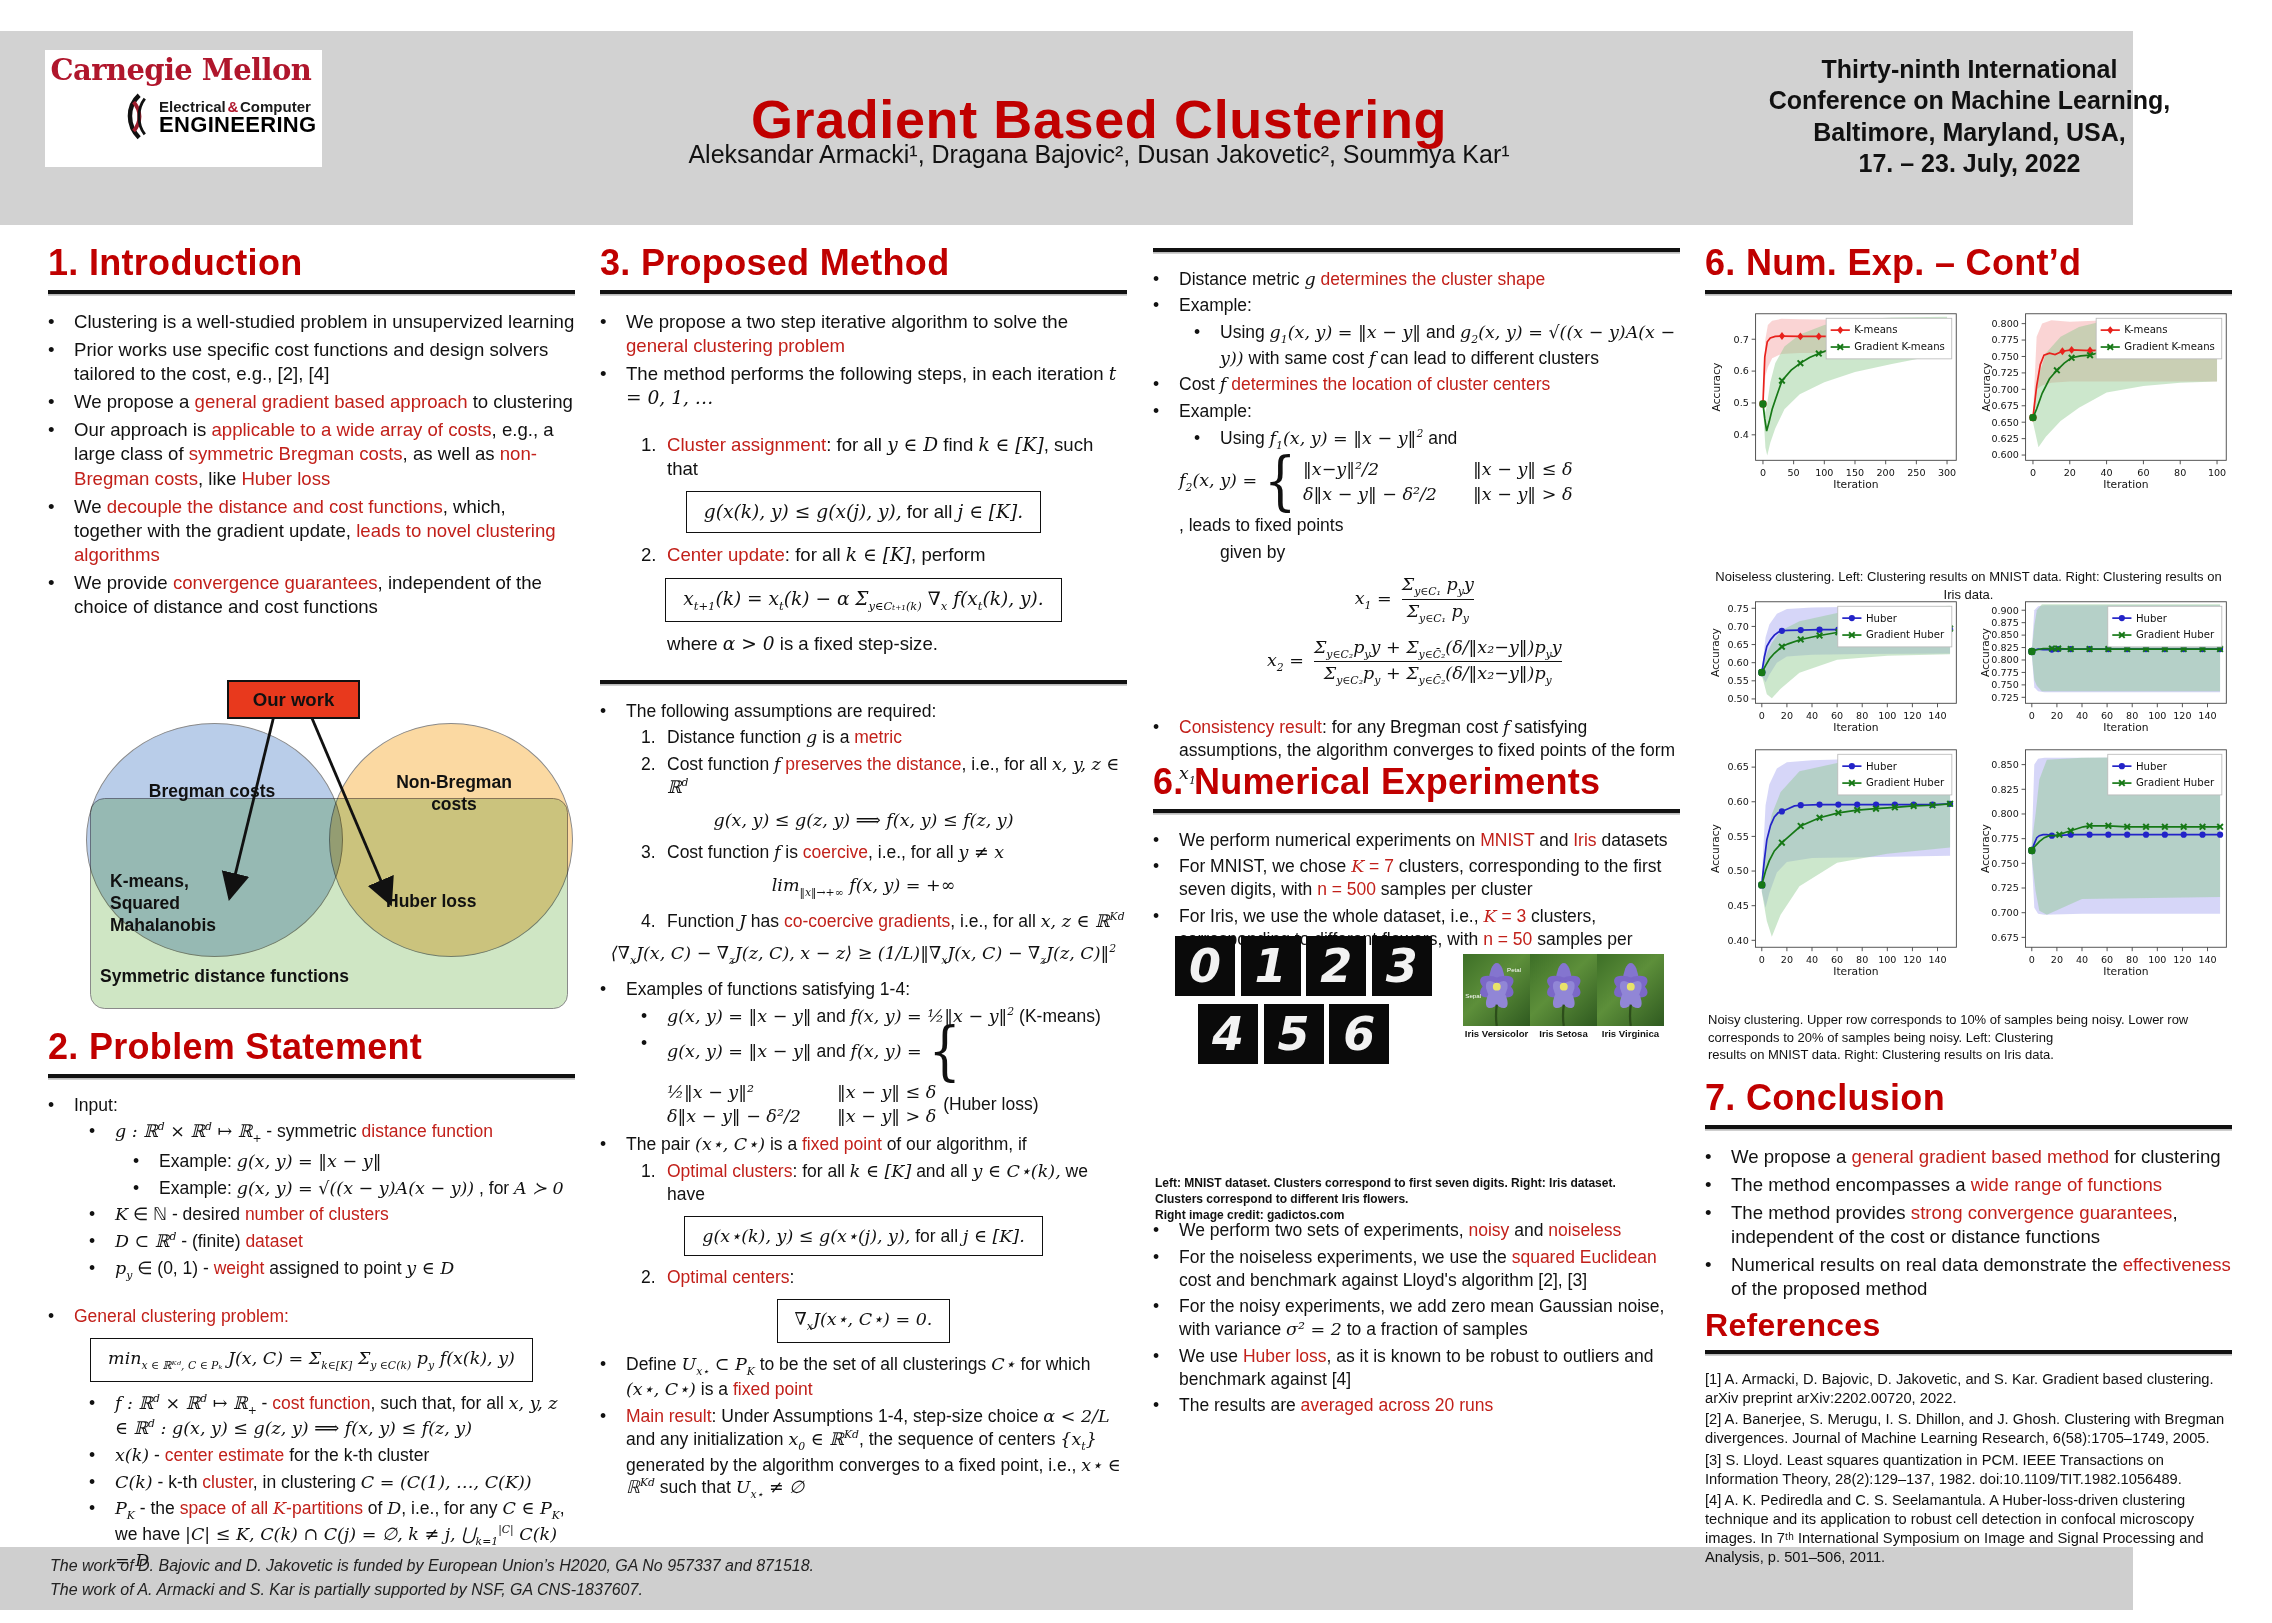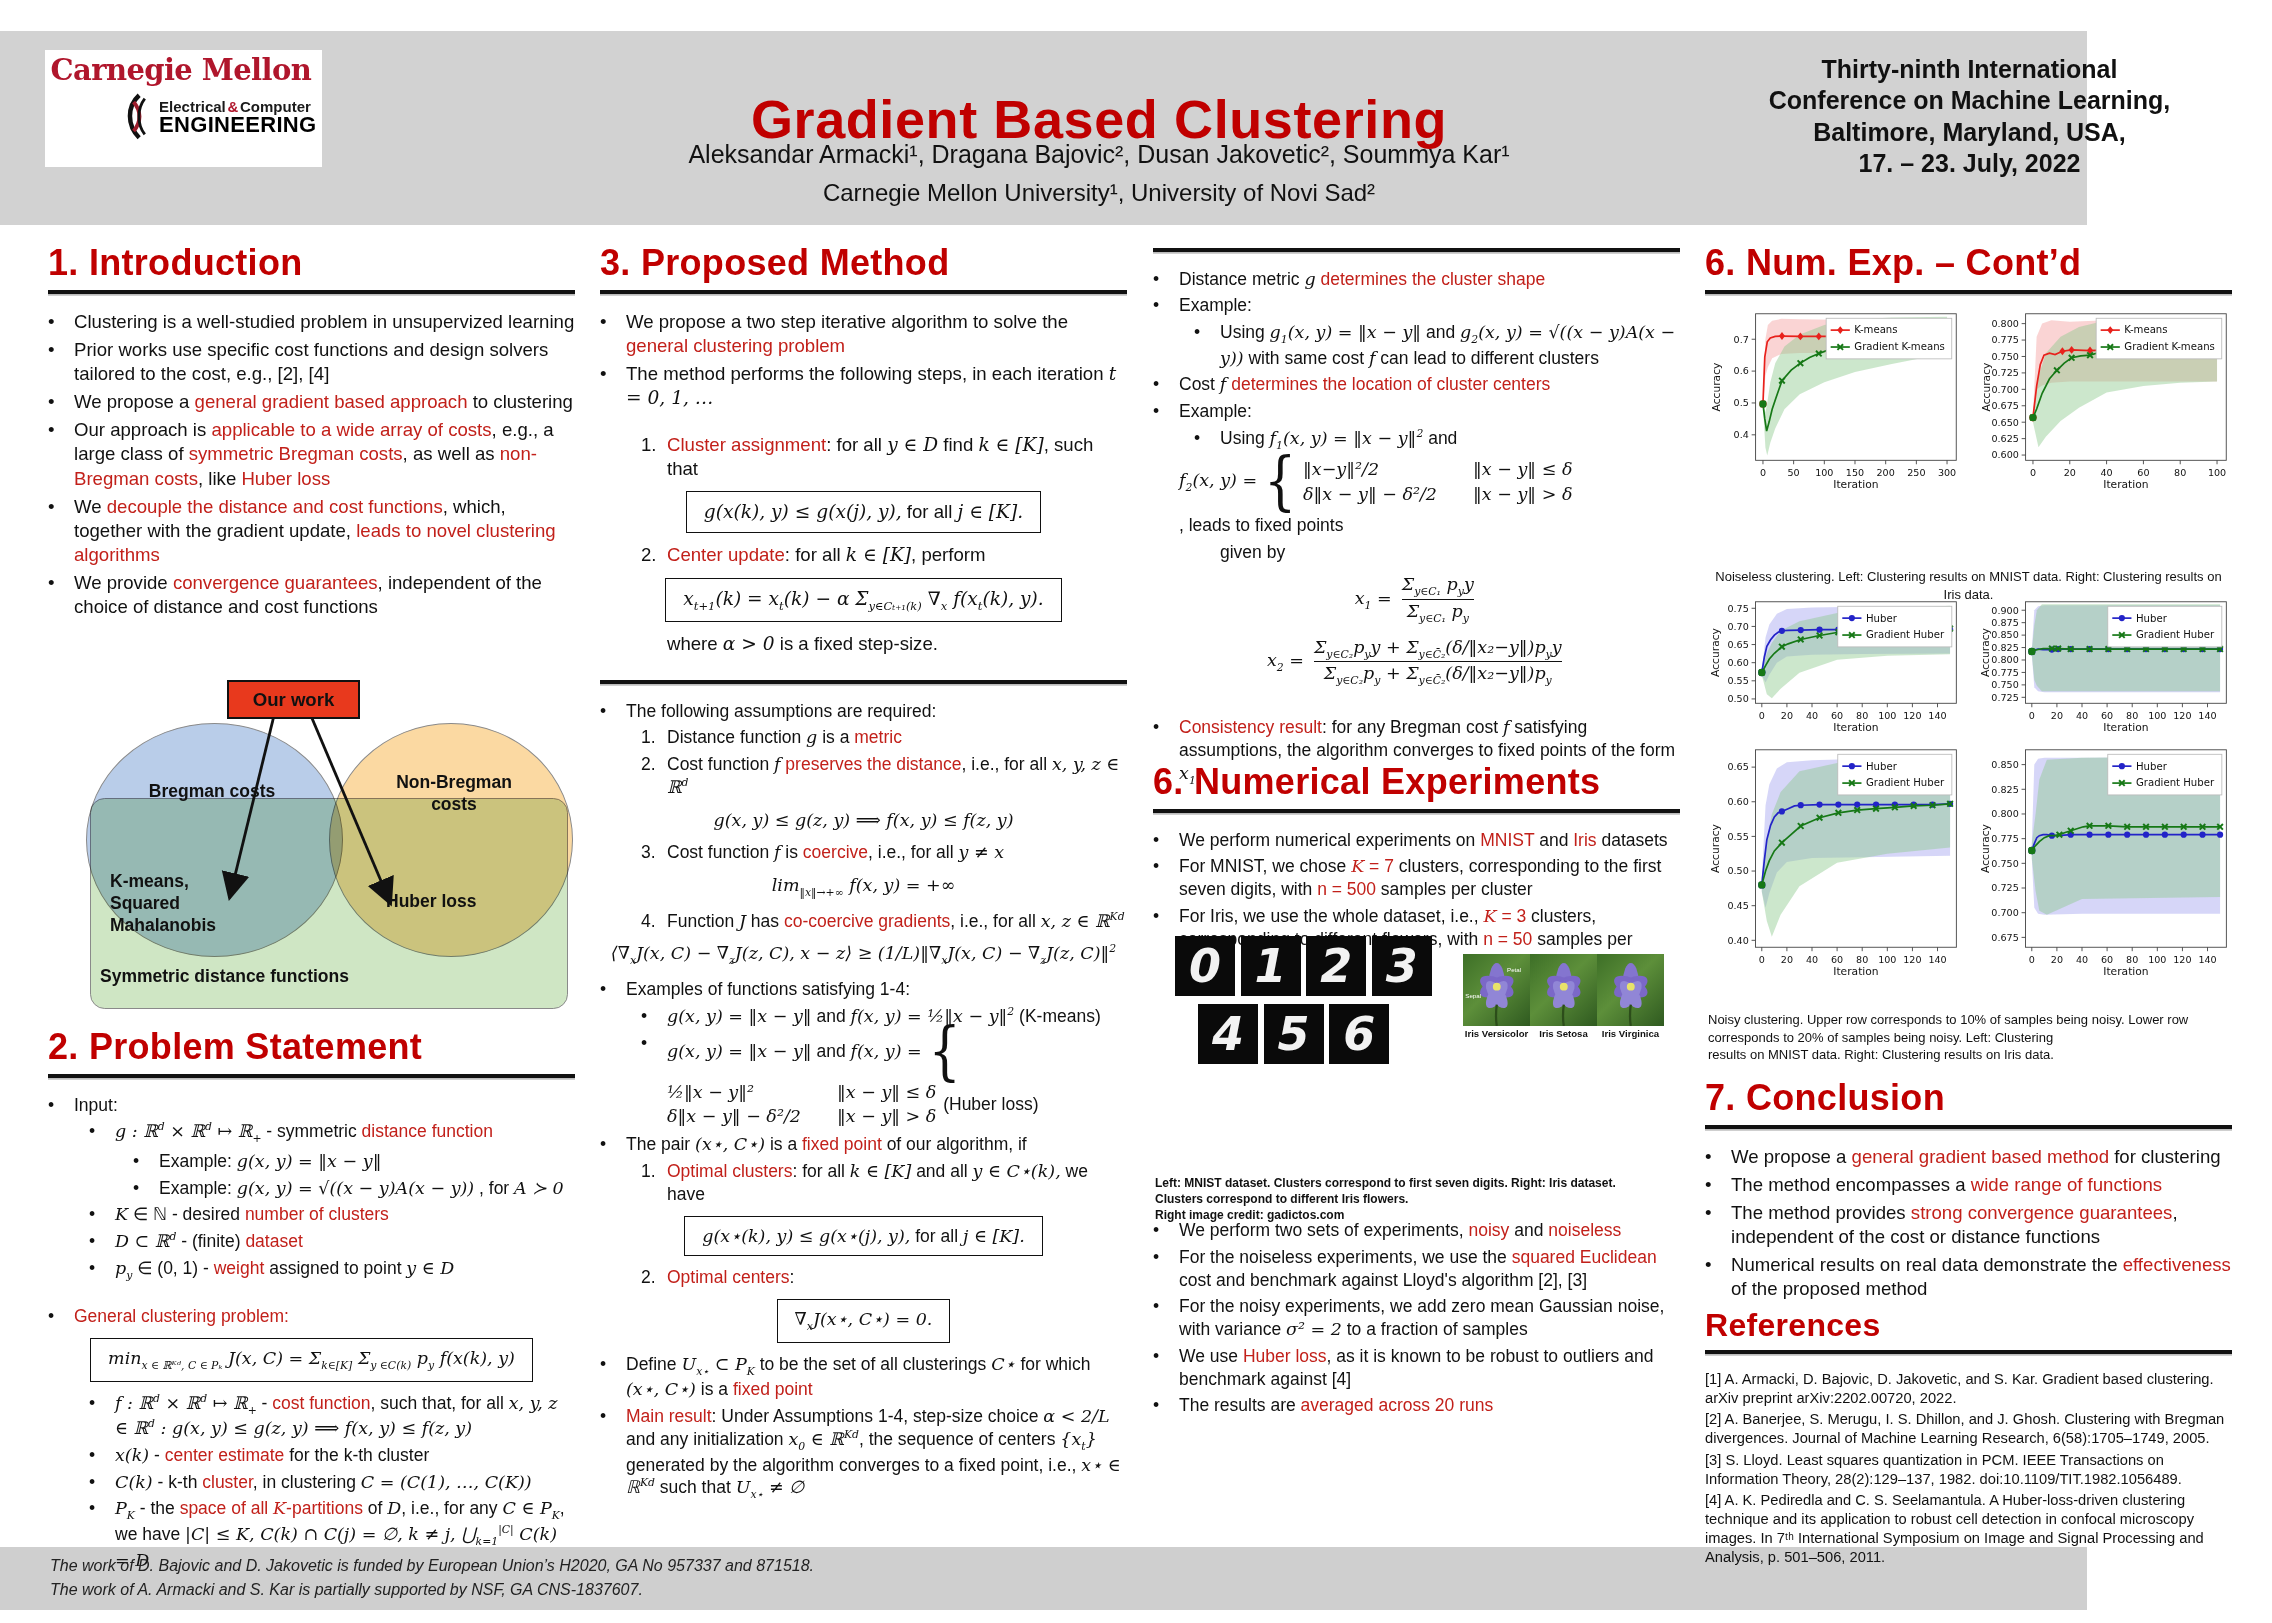--- a/index.html
+++ b/index.html
@@ -1,17 +1,17 @@
 <!DOCTYPE html>
 <html style="font-size:9px"><head>
 <meta charset="utf-8">
 <style>
   html,body{margin:0;padding:0;background:#fff;}
   body{width:2273px;height:1623px;overflow:hidden;font-family:"Liberation Sans",sans-serif;color:#111;}
-  .poster{position:relative;width:2087px;height:1623px;background:#ffffff;}
+  .poster{position:relative;width:2087px;height:1623px;background:#ffffff;padding-left:46px;}
   .band{position:absolute;left:0;right:0;background:#d2d2d2;}
   .band.hdr{top:31px;height:194px;}
   .band.ftr{top:1547px;height:63px;background:#cfcfcf;}
 
   
   .logo-box{position:absolute;left:45px;top:50px;width:277px;height:117px;background:#fff;padding:3.4px 5.6px;box-sizing:border-box;}
   .cmu-word{font-family:"DejaVu Serif",serif;font-weight:bold;color:#b0162c;font-size:29px;letter-spacing:-0.6px;}
   .ece{display:flex;align-items:center;margin-top:5.6px;gap:4.5px;justify-content:flex-end;}
   .ece-lines{line-height:1.0;}
   .ece-l1{font-size:15px;color:#1a1a1a;font-weight:bold;}
@@ -94,21 +94,20 @@
         </svg>
       </span>
       <div class="ece-lines">
         <div class="ece-l1"><span>Electrical</span><span class="amp">&amp;</span><span>Computer</span></div>
         <div class="ece-l2">ENGINEERING</div>
       </div>
     </div>
   </div>
   <h1 class="title">Gradient Based Clustering</h1>
   <div class="authors">Aleksandar Armacki¹, Dragana Bajovic², Dusan Jakovetic², Soummya Kar¹</div>
-  <div class="affil">Carnegie Mellon University¹, University of Novi Sad²</div>
   <div class="conf">
       <div>Thirty-ninth International</div>
       <div>Conference on Machine Learning,</div>
       <div>Baltimore, Maryland, USA,</div>
       <div>17. – 23. July, 2022</div>
     </div>
 
   <div class="sec" style="left:48px;top:242px;width:527px;">
     <h2>1. Introduction</h2>
     <div class="rule"></div>

